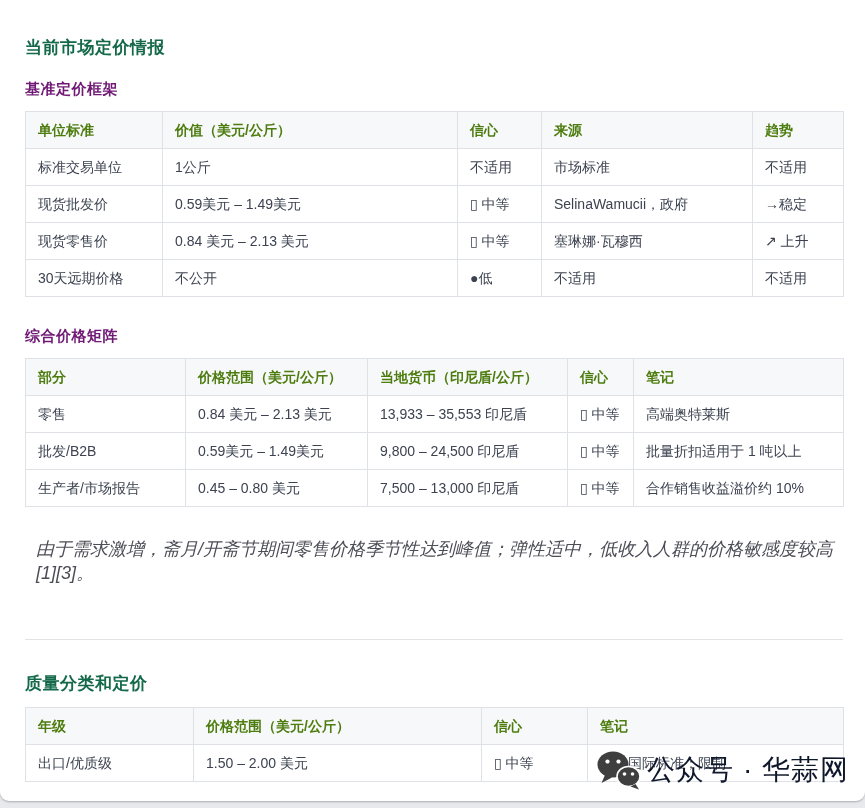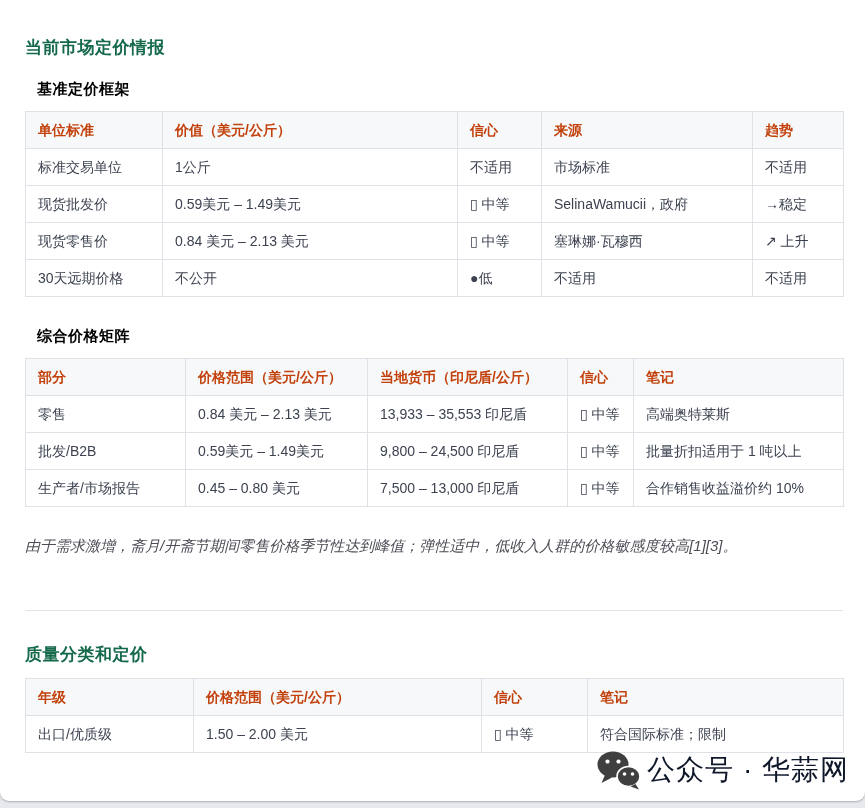--- a/index.html
+++ b/index.html
@@ -31,24 +31,24 @@
     letter-spacing: 0.5px;
   }
   h2.section-heading {
     color: #14694a;
     font-size: 17px;
     font-weight: bold;
     margin: 32px 0 0 0;
     letter-spacing: 0.5px;
   }
   h3.sub-heading {
-    color: #000000;
+    color: #701a75;
     font-size: 15px;
     font-weight: bold;
-    margin: 21px 0 0 12px;
+    margin: 21px 0 0 0;
     letter-spacing: 0.5px;
   }
   table.data-table {
     border-collapse: collapse;
     table-layout: fixed;
     width: 818px;
     margin-top: 12px;
     font-size: 14px;
     color: #3c4250;
   }
@@ -57,28 +57,28 @@
     text-align: left;
     padding: 9px 12px;
     height: 18px;
     line-height: 18px;
     white-space: nowrap;
     overflow: hidden;
     box-sizing: content-box;
   }
   table.data-table th {
     background: #f7f8f9;
-    color: #c2410c;
+    color: #4d7c0f;
     font-weight: bold;
   }
   p.note {
     font-style: italic;
     color: #4c4d56;
-    font-size: 15px;
-    margin: 30px 0 0 0;
+    font-size: 18px;
+    margin: 30px 0 0 11px;
   }
   hr.section-divider {
     border: none;
     border-top: 1px solid #e3e3e3;
     margin: 54px 0 0 0;
   }
   .watermark {
     position: absolute;
     top: 750px;
     right: 16px;

